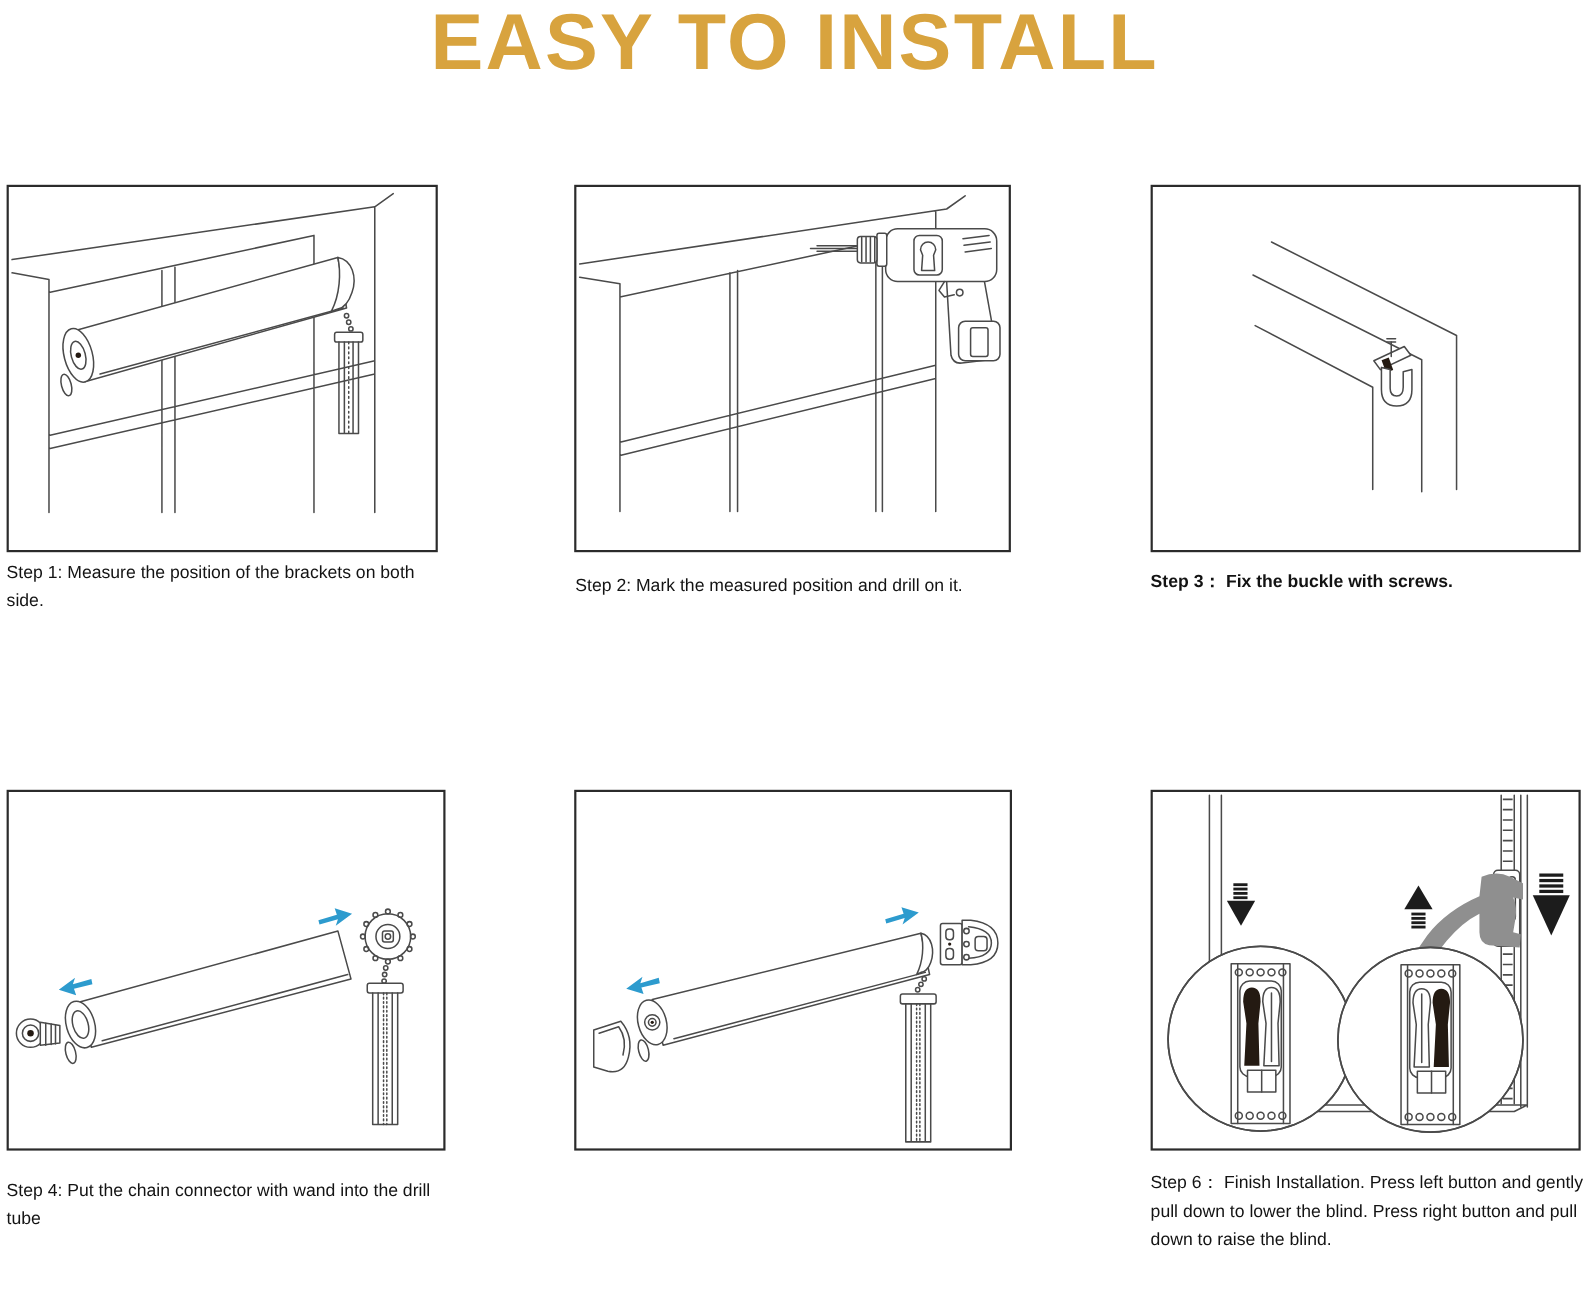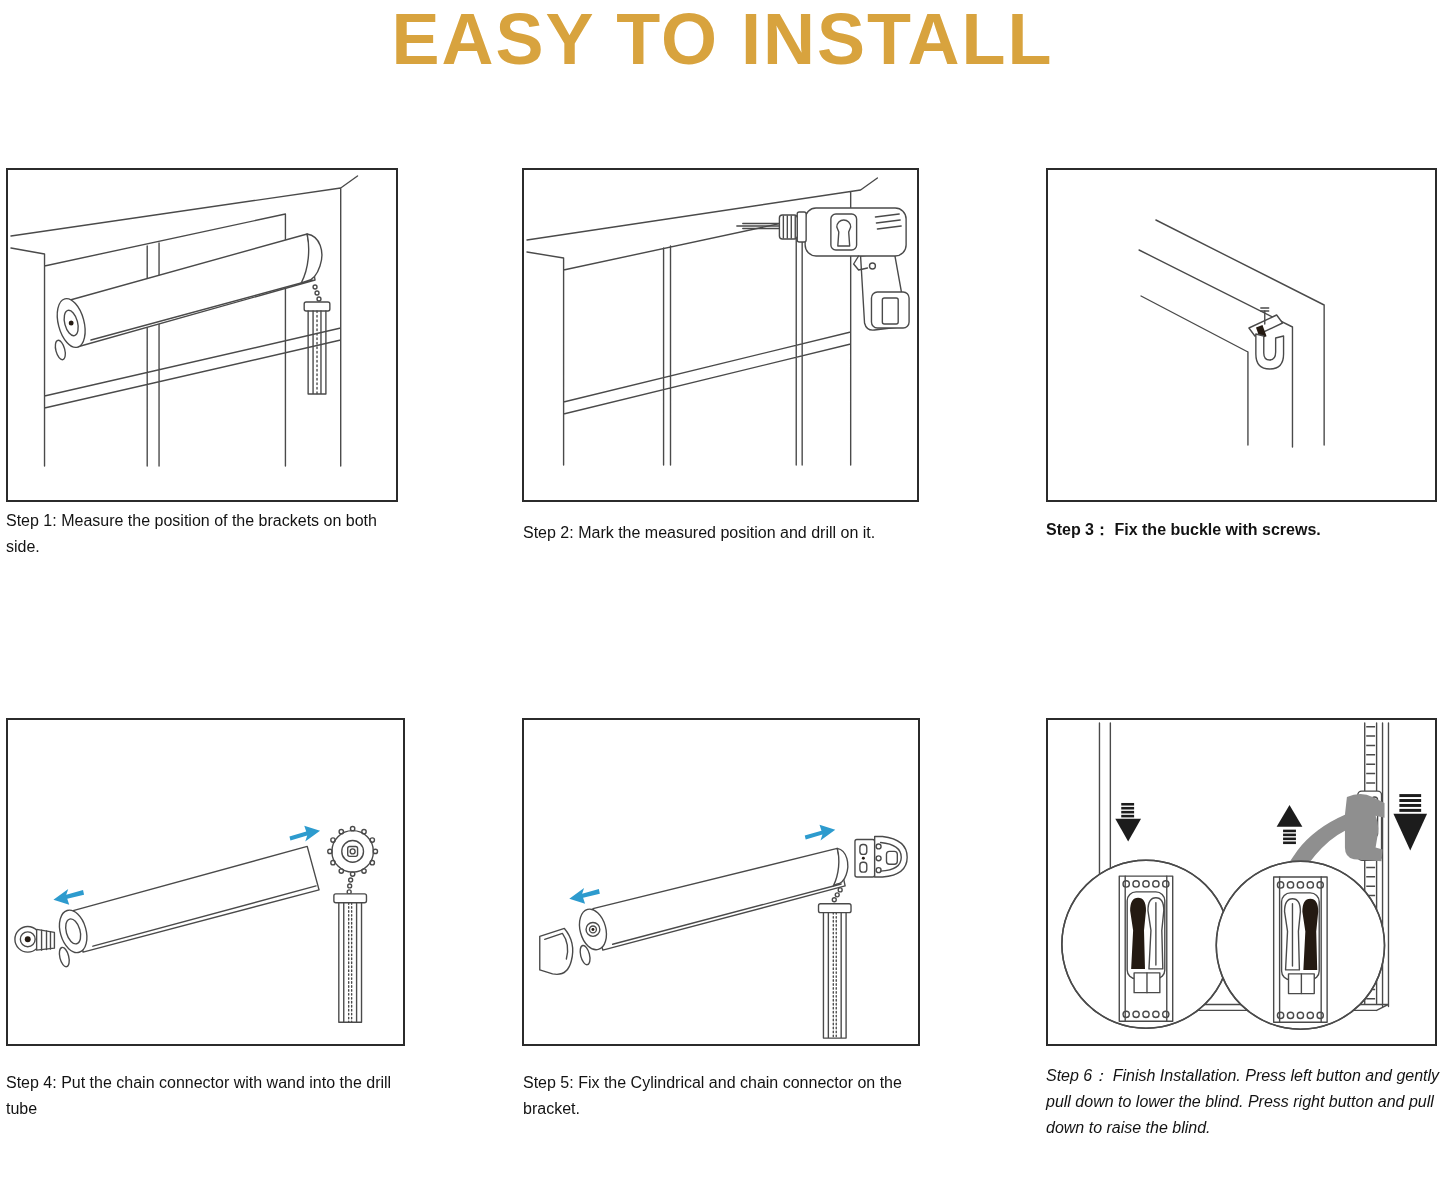--- a/index.html
+++ b/index.html
@@ -192,21 +192,20 @@
         <circle class="ln" cx="318" cy="177" r="2"></circle>
         <circle class="ln" cx="315" cy="182" r="2"></circle>
       </g>
       <g>
         <rect class="wh" x="299" y="186" width="33" height="9" rx="2"></rect>
         <path class="ln" d="M304 195 L304 322 M309 195 L309 322 M322 195 L322 322 M327 195 L327 322 M304 322 L327 322"></path>
         <path class="ln" d="M314 195 L314 322 M317 195 L317 322" stroke-dasharray="1.5 2.5"></path>
       </g>
     </svg>
   </div>
-  <div class="caption" style="left:523px;top:1070px;width:400px;">Step 5: Fix the Cylindrical and chain connector on the bracket.</div>
 
   <div class="panel" style="left:1046px;top:718px;width:391px;height:328px;">
     <svg viewBox="0 0 391 328" preserveAspectRatio="none">
       <g>
         <path class="ln" d="M52 3 L52 287 M63 3 L63 287 M338 3 L338 290 M344 3 L344 290
                              M40 288 L344 288 M46 294 L332 294 M332 294 L344 288"></path>
       </g>
       <g>
         <path class="ln" d="M320 3 L320 287 M332 3 L332 287"></path>
         <path d="M326 6 L326 286" fill="none" stroke="#4a4a4a" stroke-width="9" stroke-dasharray="1.5 8"></path>
@@ -292,15 +291,15 @@
         <path class="ln" d="M256 257 L256 277"></path>
         <circle class="ln" cx="235" cy="299" r="3.2"></circle>
           <circle class="ln" cx="245" cy="299" r="3.2"></circle>
         <circle class="ln" cx="255" cy="299" r="3.2"></circle>
           <circle class="ln" cx="265" cy="299" r="3.2"></circle>
         <circle class="ln" cx="275" cy="299" r="3.2"></circle>
         <circle cx="255" cy="228" r="85" fill="none" stroke="#4a4a4a" stroke-width="1.6"></circle>
       </g>
     </svg>
   </div>
-  <div class="caption" style="left:1046px;top:1063px;width:396px;font-style:italic;">Step 6： Finish Installation. Press left button and gently pull down to lower the blind. Press right button and pull down to raise the blind.</div>
+  <div class="caption" style="left:1046px;top:1063px;width:396px;">Step 6： Finish Installation. Press left button and gently pull down to lower the blind. Press right button and pull down to raise the blind.</div>
 
 </div>
 
 </body></html>

